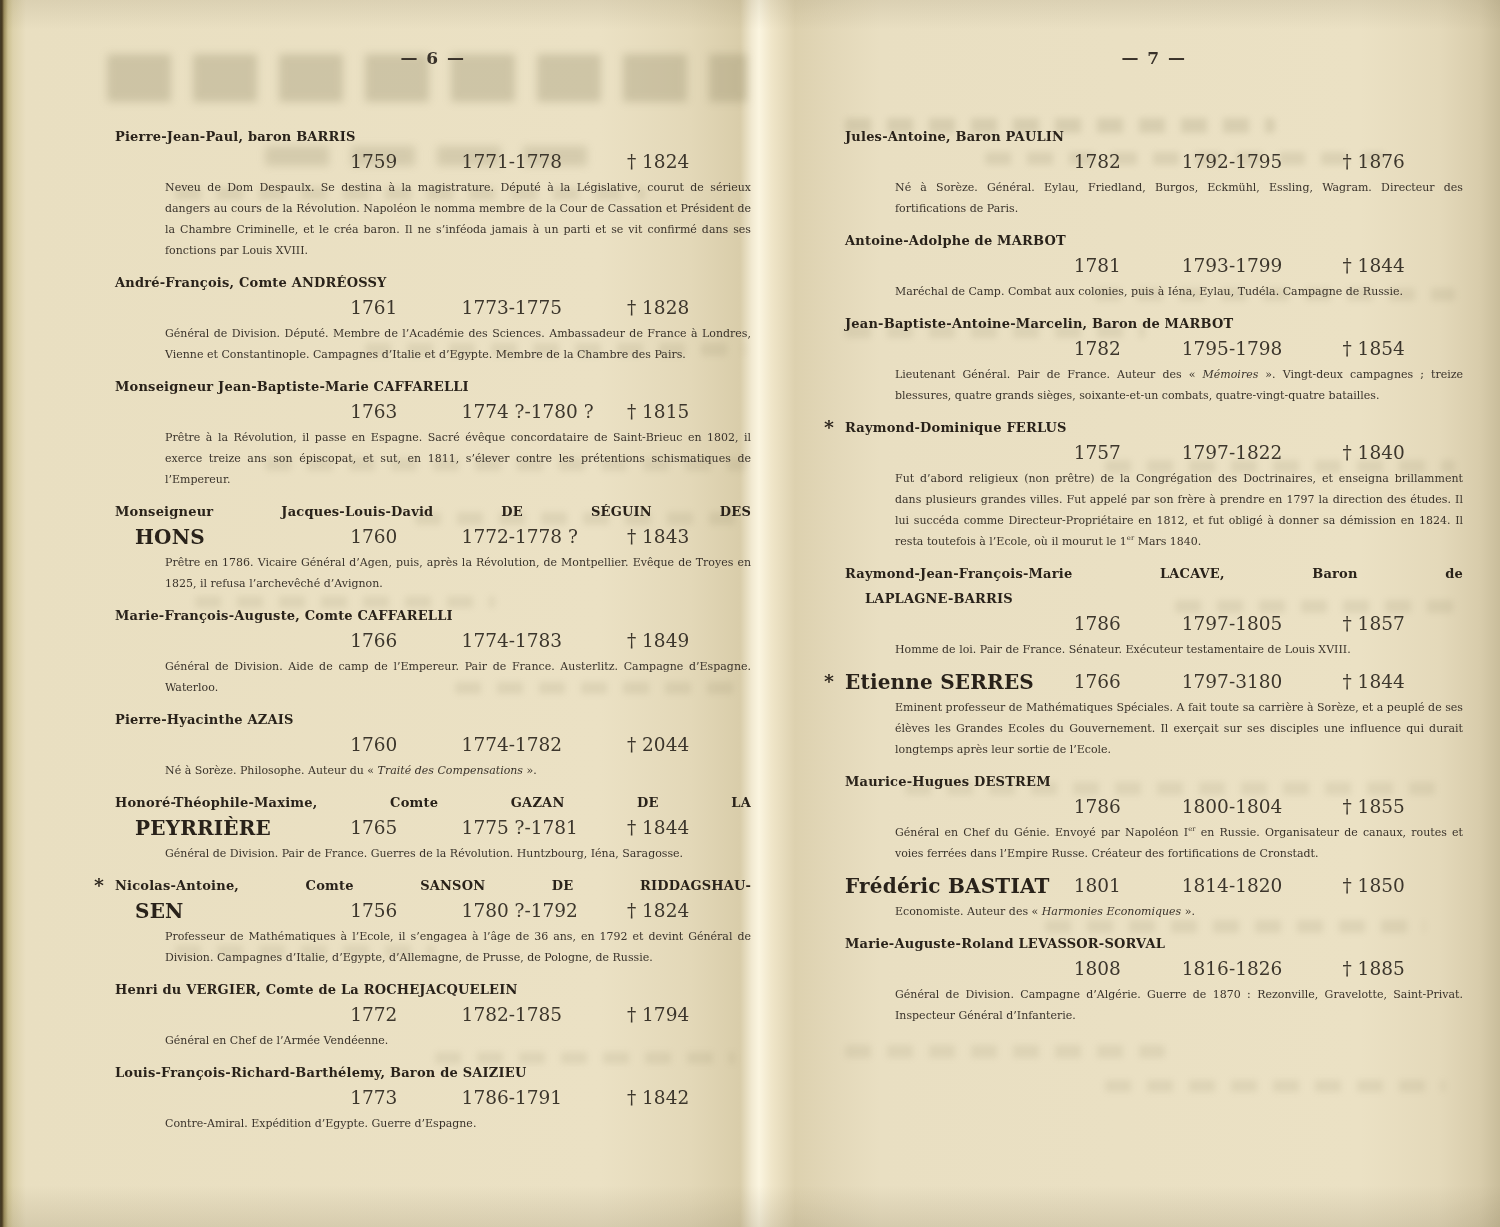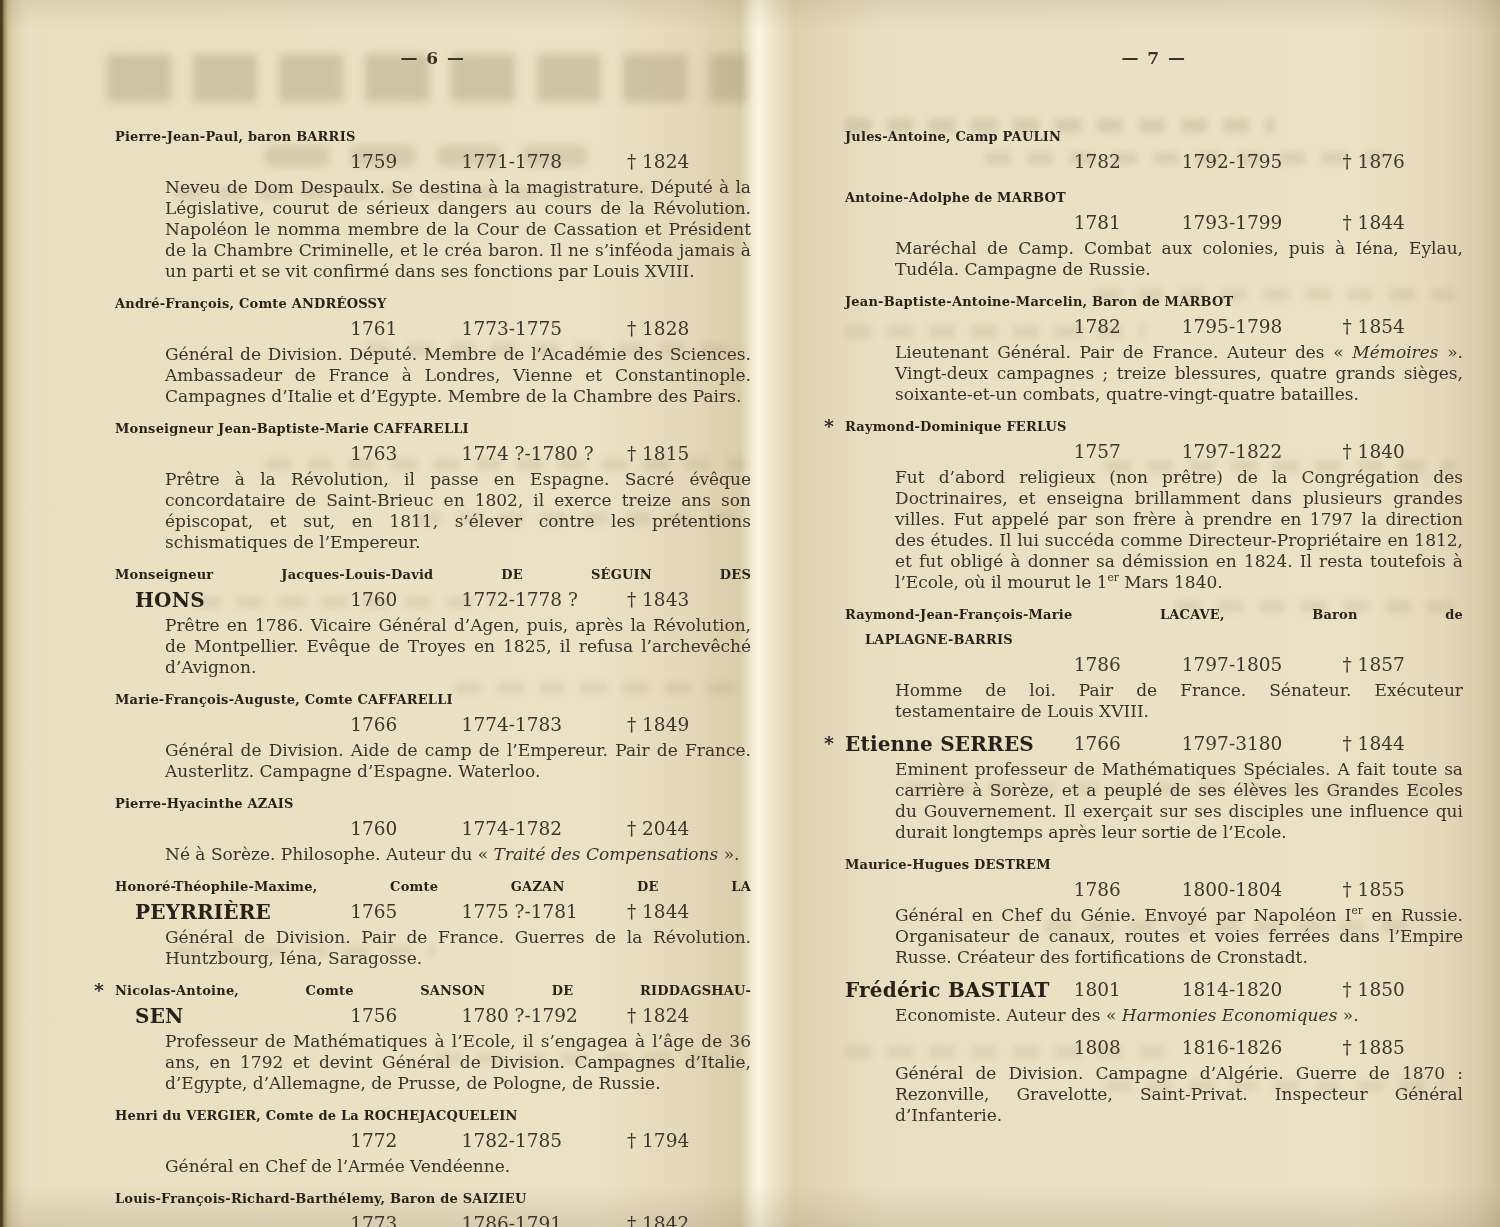--- a/index.html
+++ b/index.html
@@ -29,21 +29,21 @@
   .entry-heading{font-weight:bold;font-size:13px;line-height:25px;color:#29221a;letter-spacing:.2px;}
   .heading-line.justify{text-align:justify;text-align-last:justify;}
   .heading-line.cont{padding-left:20px;}
   .entry-star{position:absolute;left:-21px;top:1px;font-weight:bold;font-size:19px;color:#29221a;}
   .entry-dates{position:relative;height:27px;font-size:18.5px;line-height:26px;color:#3c362c;white-space:nowrap;}
   .dates-tail{font-weight:bold;font-size:20px;color:#29221a;letter-spacing:.2px;}
   .dates-tail.indent{padding-left:20px;}
   .d-birth{position:absolute;left:37%;}
   .d-attend{position:absolute;left:54.5%;}
   .d-death{position:absolute;left:80.5%;}
-  .entry-body{margin:1px 0 0 50px;font-size:17px;line-height:21px;text-align:justify;color:#3a332b;}
+  .entry-body{margin:1px 0 0 50px;font-size:11px;line-height:21px;text-align:justify;color:#3a332b;}
   .entry-body .it{font-style:italic;}
   .entry-body sup{font-size:62%;line-height:0;}
 </style>
 </head>
 <body>
 
 <div class="scan">
 
   <section class="page page-left">
     <div class="ghosts">
@@ -204,28 +204,29 @@
         <div class="ghost" style="left: 60px; top: 742px; width: 540px; height: 13px; opacity: 0.26;"></div>
         <div class="ghost" style="left: 200px; top: 880px; width: 380px; height: 13px; opacity: 0.28;"></div>
         <div class="ghost" style="left: 0px; top: 1005px; width: 320px; height: 13px; opacity: 0.26;"></div>
         <div class="ghost" style="left: 260px; top: 1040px; width: 340px; height: 12px; opacity: 0.26;"></div>
       </div>
     <header class="page-number">— 7 —</header>
     <div class="entries">
         <article class="entry">
 
     <div class="entry-heading">
-            <div class="heading-line">Jules-Antoine, Camp PAULIN</div>
+            <div class="heading-line">Jules-Antoine, Baron PAULIN</div>
           </div>
     <div class="entry-dates">
 
       <span class="d-birth">1782</span>
       <span class="d-attend">1792-1795</span>
       <span class="d-death">† 1876</span>
     </div>
+    <p class="entry-body"><span>Né à Sorèze. Général. Eylau, Friedland, Burgos, Eckmühl, Essling, Wagram. Directeur des fortifications de Paris.</span></p>
   </article>
         <article class="entry">
 
     <div class="entry-heading">
             <div class="heading-line">Antoine-Adolphe de MARBOT</div>
           </div>
     <div class="entry-dates">
 
       <span class="d-birth">1781</span>
       <span class="d-attend">1793-1799</span>
@@ -302,20 +303,23 @@
     <div class="entry-dates">
       <span class="dates-tail">Frédéric BASTIAT</span>
       <span class="d-birth">1801</span>
       <span class="d-attend">1814-1820</span>
       <span class="d-death">† 1850</span>
     </div>
     <p class="entry-body"><span>Economiste. Auteur des « </span><span class="it">Harmonies Economiques</span><span> ».</span></p>
   </article>
         <article class="entry">
 
+    <div class="entry-heading">
+            <div class="heading-line">Marie-Auguste-Roland LEVASSOR-SORVAL</div>
+          </div>
     <div class="entry-dates">
 
       <span class="d-birth">1808</span>
       <span class="d-attend">1816-1826</span>
       <span class="d-death">† 1885</span>
     </div>
     <p class="entry-body"><span>Général de Division. Campagne d’Algérie. Guerre de 1870 : Rezonville, Gravelotte, Saint-Privat. Inspecteur Général d’Infanterie.</span></p>
   </article>
       </div>
   </section>

